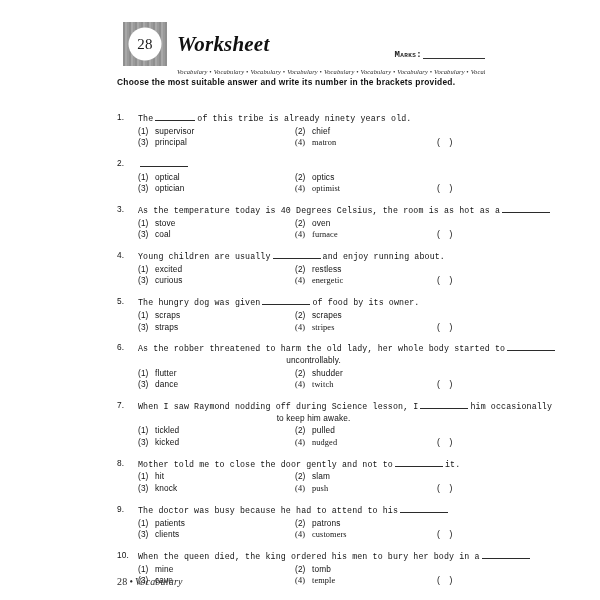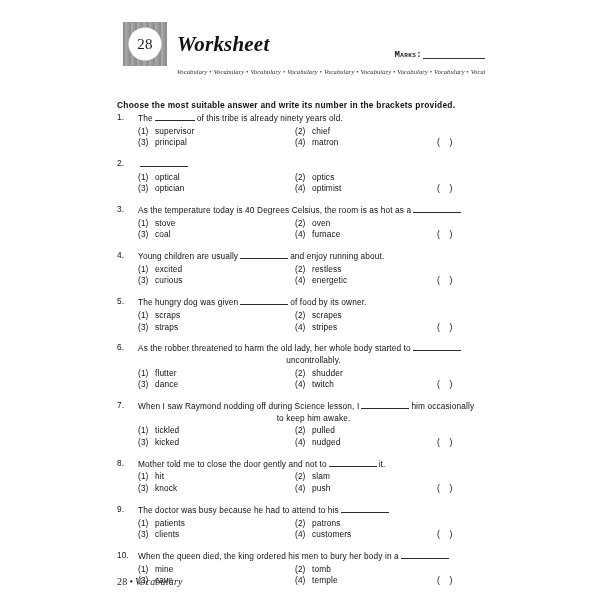--- a/index.html
+++ b/index.html
@@ -119,21 +119,21 @@
     letter-spacing: 0.1px;
     color: #2b2b2b;
     line-height: 11px;
   }
   .vocab-strip span { margin-right: 2px; }
 
   
   .instruction {
     position: absolute;
     left: 117px;
-    top: 100px;
+    top: 77px;
     width: 370px;
     font-size: 8.4px;
     font-weight: bold;
     letter-spacing: 0.25px;
     color: #111111;
   }
 
   
   .questions {
     position: absolute;
@@ -158,21 +158,21 @@
   .q-num {
     position: absolute;
     left: 0;
     top: 0;
     width: 18px;
     text-align: left;
     font-size: 8.3px;
     line-height: 11.6px;
     color: #111111;
   }
-  .q-stem-line { display: block; white-space: nowrap; }
+  .q-stem-line { display: block; white-space: nowrap; font-family: Liberation Mono, monospace; }
   .q-stem-line2 { display: block; white-space: nowrap; text-align: center; }
 
   .blank {
     display: inline-block;
     border-bottom: 1px solid #2b2b2b;
     height: 8px;
     vertical-align: baseline;
     margin: 0 2px;
   }
   .blank-sm { width: 40px; }
@@ -189,21 +189,21 @@
     font-size: 8.3px;
     line-height: 11.4px;
     letter-spacing: 0.12px;
     color: #111111;
     white-space: nowrap;
   }
   .opt .opt-key { display: inline-block; width: 17px; }
   .opt-1 { left: 21px;  top: 0; }
   .opt-2 { left: 178px; top: 0; }
   .opt-3 { left: 21px;  top: 11.6px; }
-  .opt-4 { left: 178px; top: 11.6px; }
+  .opt-4 { left: 178px; top: 11.6px; font-family: Liberation Serif, serif; }
 
   .brackets {
     position: absolute;
     left: 320px;
     top: 11.6px;
     font-size: 8.6px;
     line-height: 11.4px;
     color: #111111;
     letter-spacing: 0;
     white-space: pre;

